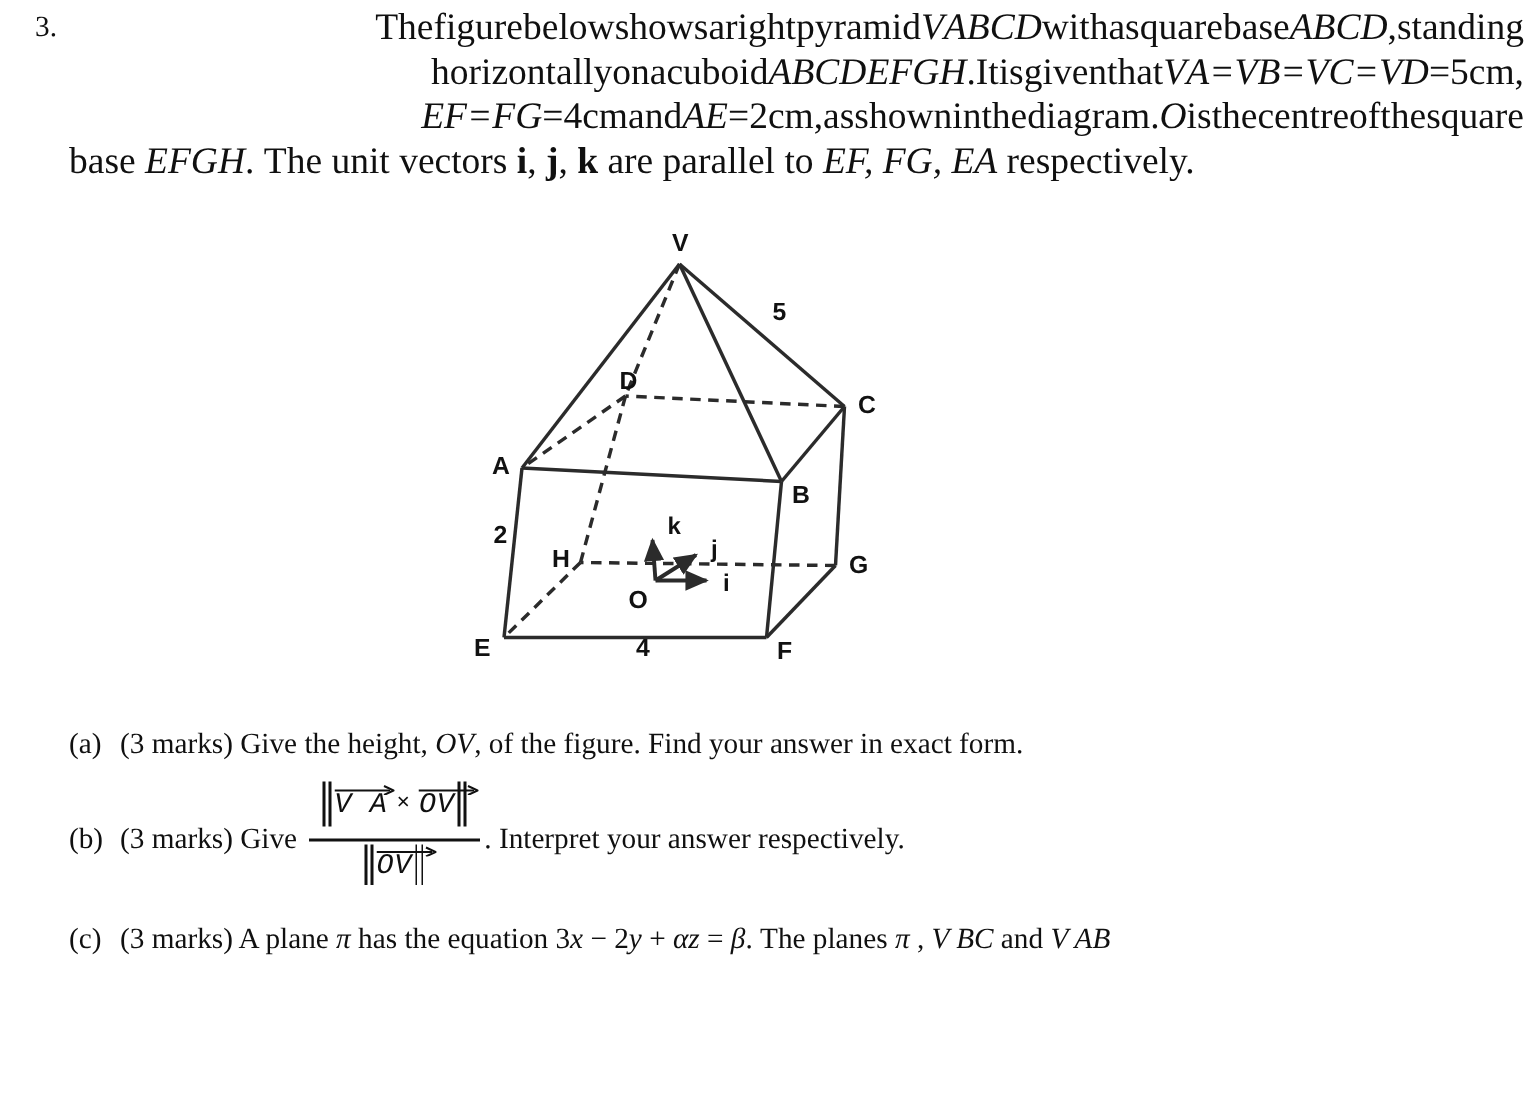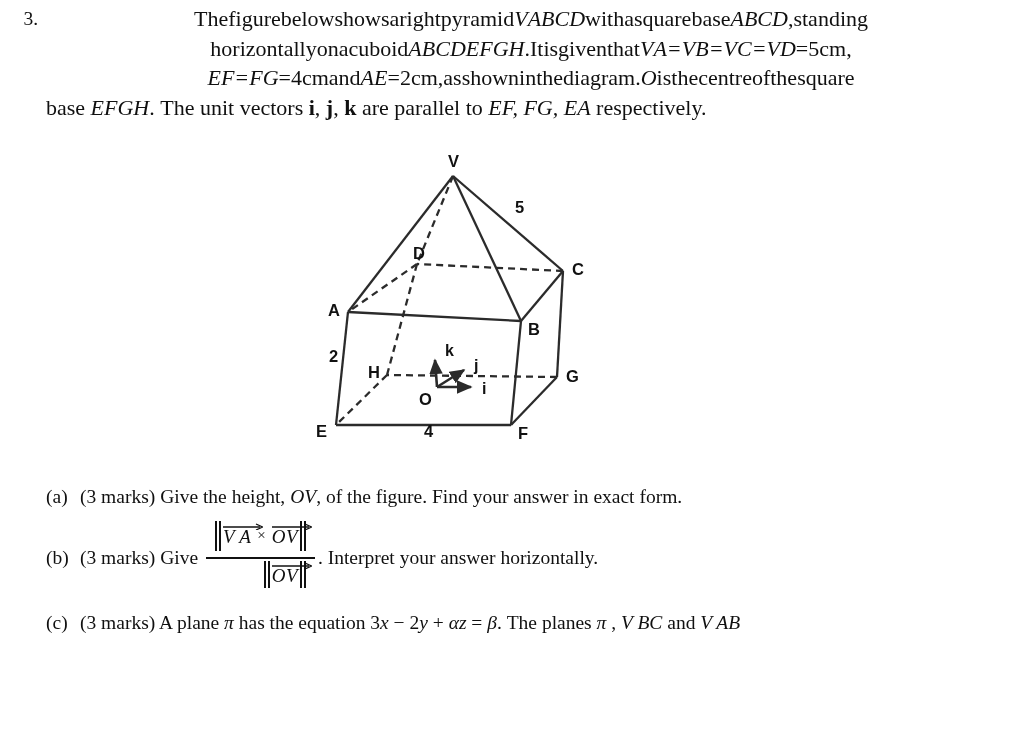--- a/index.html
+++ b/index.html
@@ -9,43 +9,43 @@
     color:#101010;overflow:hidden;position:relative;
   }
   .page{position:absolute;inset:0;}
 
   
   .stem{position:absolute;left:8px;top:4px;width:1008px;}
   .stem-row{display:flex;align-items:flex-start;}
   .qnum{width:30px;flex:0 0 30px;text-align:right;font-size:19.5px;line-height:29.5px;padding-right:8px;}
   .stem-body{flex:1;}
   .jline{
-    font-size:22px;line-height:29.5px;
-    display:flex;justify-content:center;white-space:pre;
+    font-size:25px;line-height:29.5px;
+    display:flex;justify-content:flex-end;white-space:pre;
   }
   .jline.last{display:block;}
   .mi{font-style:italic;font-family:"Liberation Serif","DejaVu Serif",serif;}
   .mb{font-weight:bold;}
   .mr{font-style:normal;}
 
   
   .figure{position:absolute;left:300px;top:150px;width:330px;height:320px;}
   .figure svg{display:block;}
 
   
   .parts{position:absolute;left:46px;top:482px;width:960px;}
   .part{display:flex;align-items:flex-start;margin-bottom:6px;}
   .plabel{width:34px;flex:0 0 34px;font-size:19.5px;line-height:29.5px;}
   .ptext{flex:1;font-size:19.5px;line-height:29.5px;}
   .part-b{margin-top:10px;margin-bottom:14px;align-items:center;}
   .part-b .ptext{display:flex;align-items:center;flex-wrap:nowrap;}
 
   
-  .frac{display:inline-flex;flex-direction:column;align-items:flex-end;
-        vertical-align:middle;margin:0 3px;position:relative;top:-1px;}
+  .frac{display:inline-flex;flex-direction:column;align-items:center;
+        vertical-align:middle;margin:0 3px;position:relative;top:-1px;font-family:Liberation Mono, monospace;}
   .frac .num{padding:0 8px 2px 8px;font-size:19px;line-height:1.15;}
   .frac .bar{height:1.6px;background:#111;width:100%;}
   .frac .den{padding:2px 8px 0 8px;font-size:19px;line-height:1.15;}
   .norm{display:inline-flex;align-items:center;}
   .nbar{display:inline-block;width:1.6px;background:#111;margin:0 1.2px;}
   .nbar.tall{height:30px;}
   .nbar.short{height:27px;}
   .vecw{display:inline-block;position:relative;padding-top:3px;margin:0 1px;}
   .vecw .vtxt{font-style:italic;font-size:19px;letter-spacing:.4px;}
   .vecw .varrow{position:absolute;left:0;right:-1px;top:0px;height:7px;}
@@ -172,21 +172,21 @@
                   <path d="M33,1 L39.5,4 L33,7" fill="none" stroke="#111" stroke-width="1.3"></path>
                 </svg>
                 <span class="vtxt">OV</span>
               </span>
               <span class="nbar short"></span>
               <span class="nbar short"></span>
             </span>
           </span>
         </span>
 
-        <span>. Interpret your answer horizontally.</span>
+        <span>. Interpret your answer respectively.</span>
       </div>
     </div>
 
     <div class="part">
       <div class="plabel">(c)</div>
       <div class="ptext">
         <div>
           <span>(3 marks)</span><span> A plane </span><span class="greek">π</span><span> has the equation 3</span><span class="mi">x</span><span> − 2</span><span class="mi">y</span><span> + </span><span class="greek">α</span><span class="mi">z</span><span> = </span><span class="greek">β</span><span>. The planes </span><span class="greek">π</span><span> , </span><span class="mi">V BC</span><span> and </span><span class="mi">V AB</span>
         </div>
       </div>

